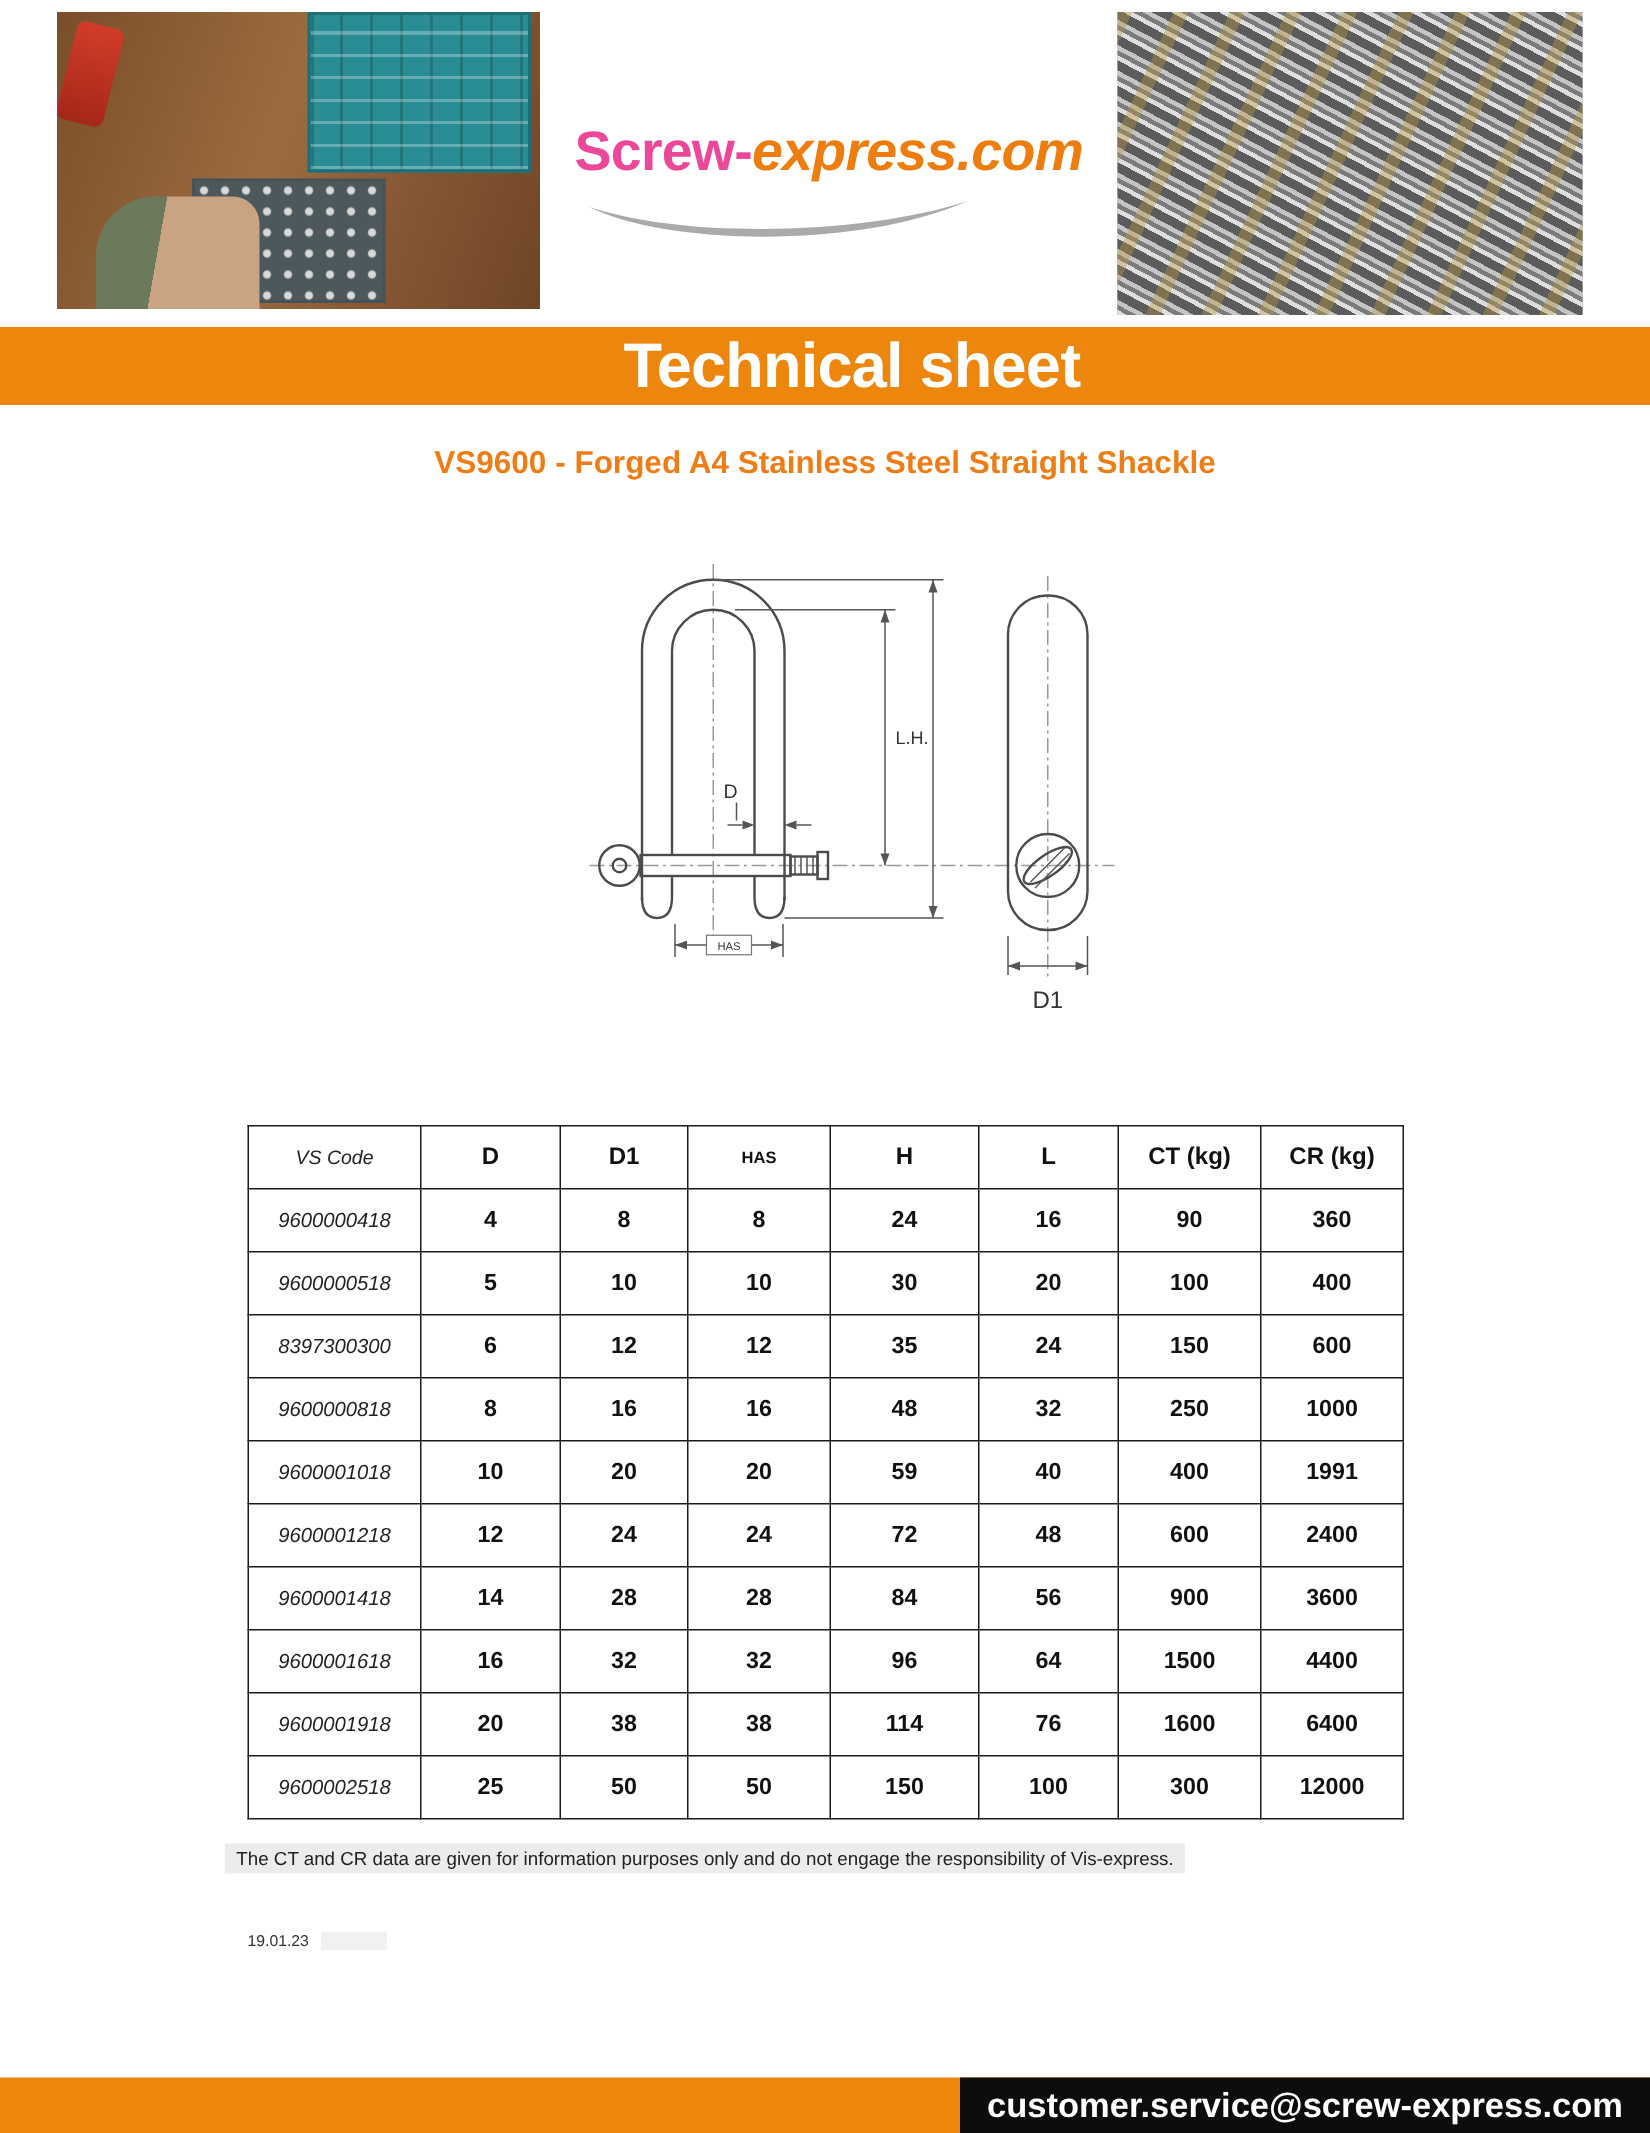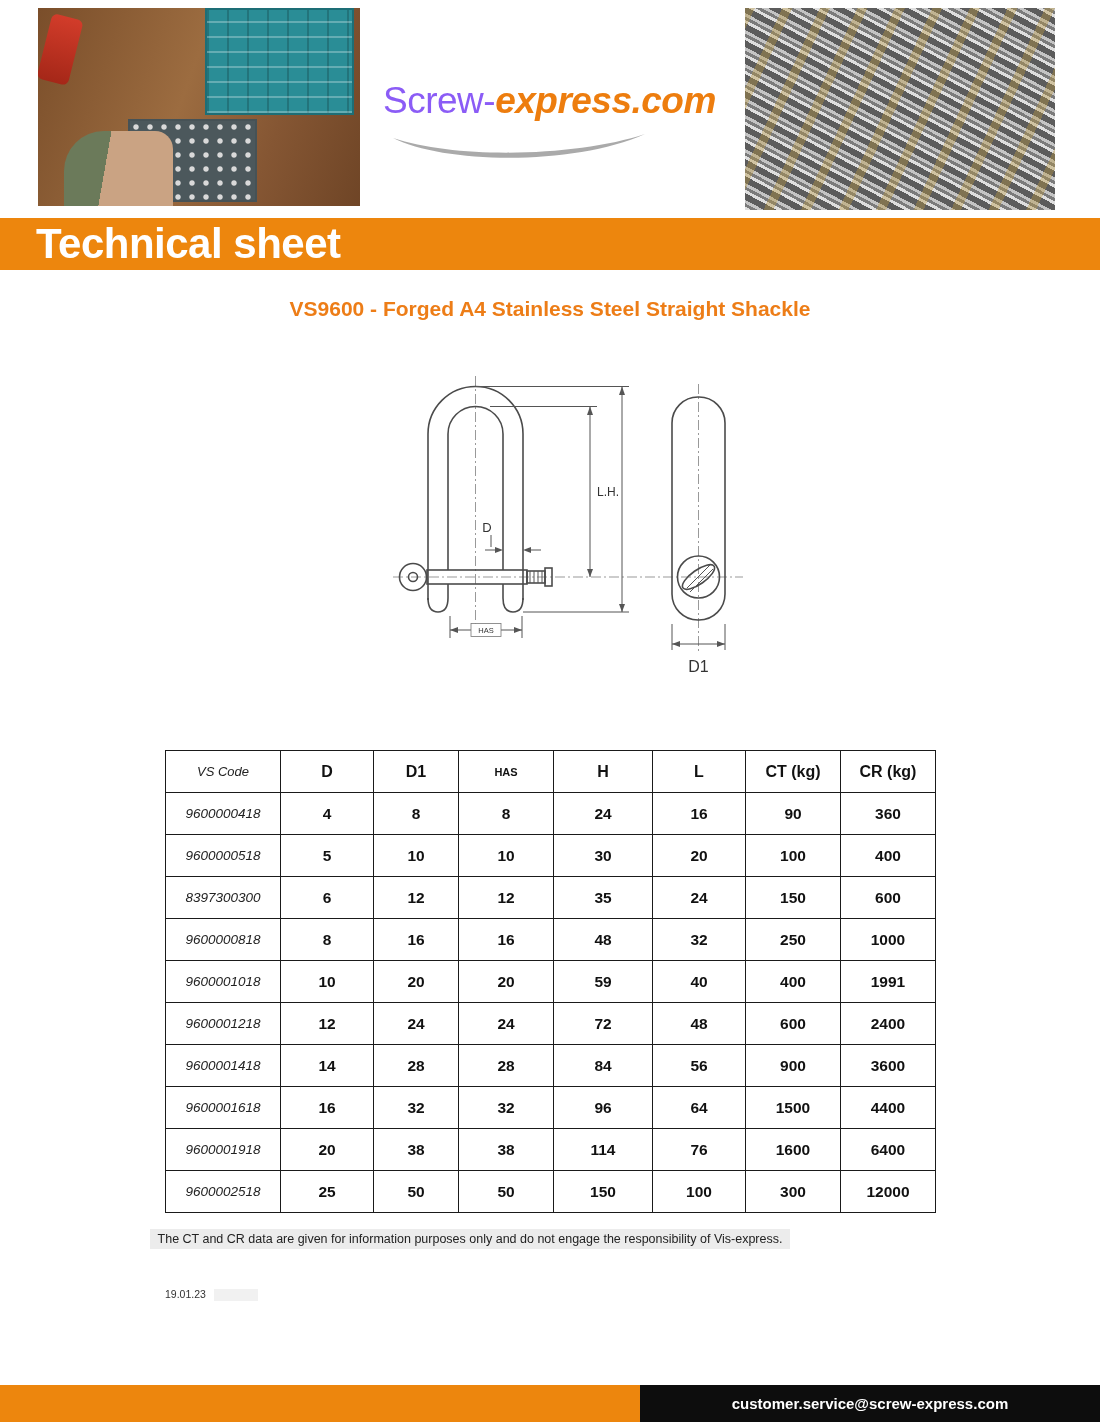--- a/index.html
+++ b/index.html
@@ -43,27 +43,27 @@
   }
   .photo-right {
     left:745px; top:8px; width:310px; height:202px;
     background:
       repeating-linear-gradient(115deg, rgba(186,152,64,.38) 0 9px, transparent 9px 34px),
       repeating-linear-gradient(28deg, #dedede 0 3px, #7b7b7b 3px 6px, #c4c4c4 6px 9px, #5c5c5c 9px 15px),
       linear-gradient(#b3b3b3,#8a8a8a);
   }
 
   .logo { position:absolute; left:383px; top:80px; width:360px; height:80px; white-space:nowrap; }
-  .logo-a { font-size:37px; font-weight:normal; color:#8b5cf6; letter-spacing:-0.5px; }
+  .logo-a { font-size:37px; font-weight:bold; color:#ec4899; letter-spacing:-0.5px; }
   .logo-b { font-size:37px; font-weight:bold; font-style:italic; color:#ED7D0E; letter-spacing:-0.5px; }
   .swoosh { position:absolute; left:6px; top:50px; }
 
   .banner {
     position:absolute; left:0; top:218px; width:1100px; height:52px;
-    background:#ED860D; display:flex; align-items:center; justify-content:flex-start;padding-left:36px;
+    background:#ED860D; display:flex; align-items:center; justify-content:center;padding-left:36px;
   }
   .banner span {
     color:#ffffff; font-size:42px; font-weight:bold; letter-spacing:-0.5px;
   }
 
   .doc-title {
     position:absolute; left:0; top:297px; width:1100px; text-align:center;
     color:#ED7D17; font-size:21px; font-weight:bold;
   }
 
@@ -92,21 +92,21 @@
 
   .date-line { position:absolute; left:165px; top:1288px; font-size:10.5px; color:#333; }
   .stamp { display:inline-block; width:44px; height:12px; background:#f1f1f1; margin-left:8px; vertical-align:middle; }
 
   
   .footer { position:absolute; left:0; top:1385px; width:1100px; height:37px; background:#ED860D; }
   .footer-black {
     position:absolute; right:0; top:0; width:460px; height:37px; background:#0d0d0d;
     display:flex; align-items:center; justify-content:center;
   }
-  .footer-black span { color:#ffffff; font-weight:bold; font-size:15px; }
+  .footer-black span { color:#ffffff; font-weight:bold; font-size:23px; }
 </style>
 </head>
 <body>
 
 <div class="photo photo-left">
   <div class="decor decor-red-tool"></div>
   <div class="decor decor-teal-box"></div>
   <div class="decor decor-tray"></div>
   <div class="decor decor-arm"></div>
 </div>

